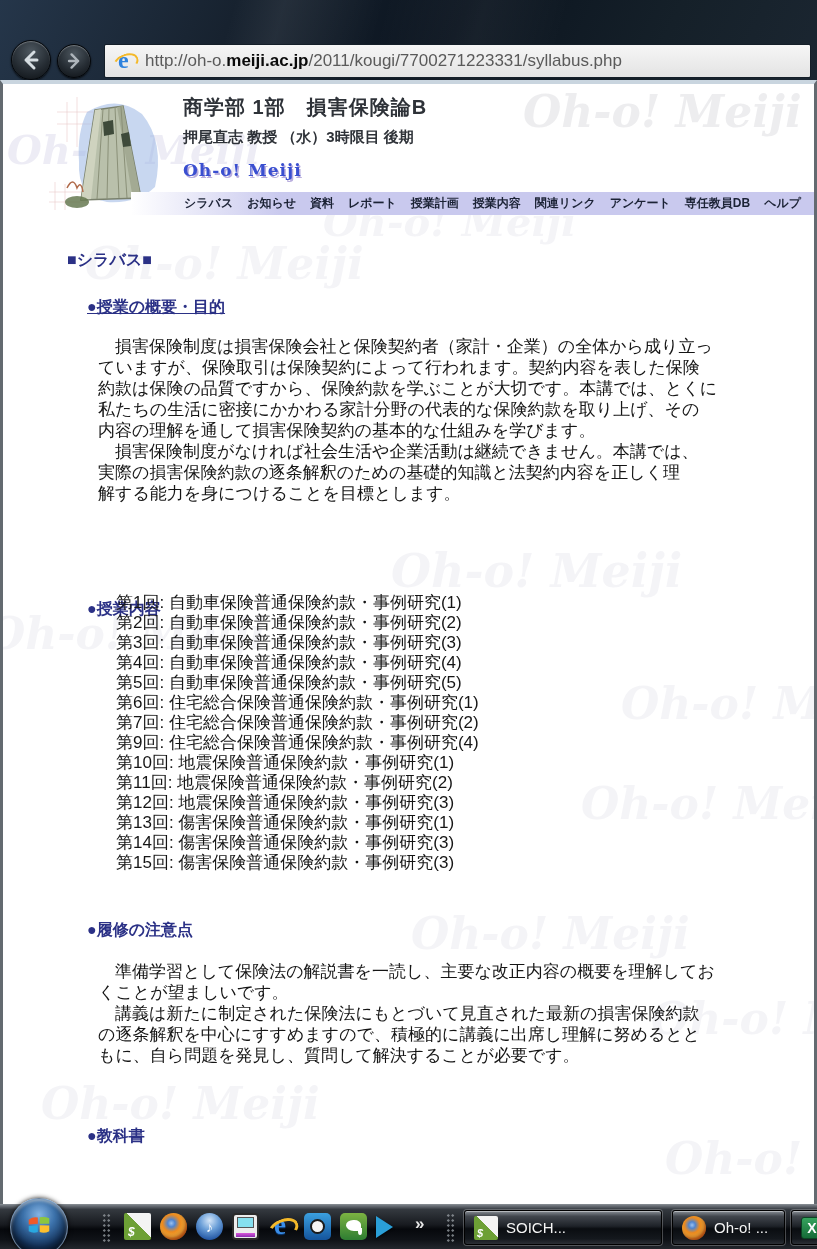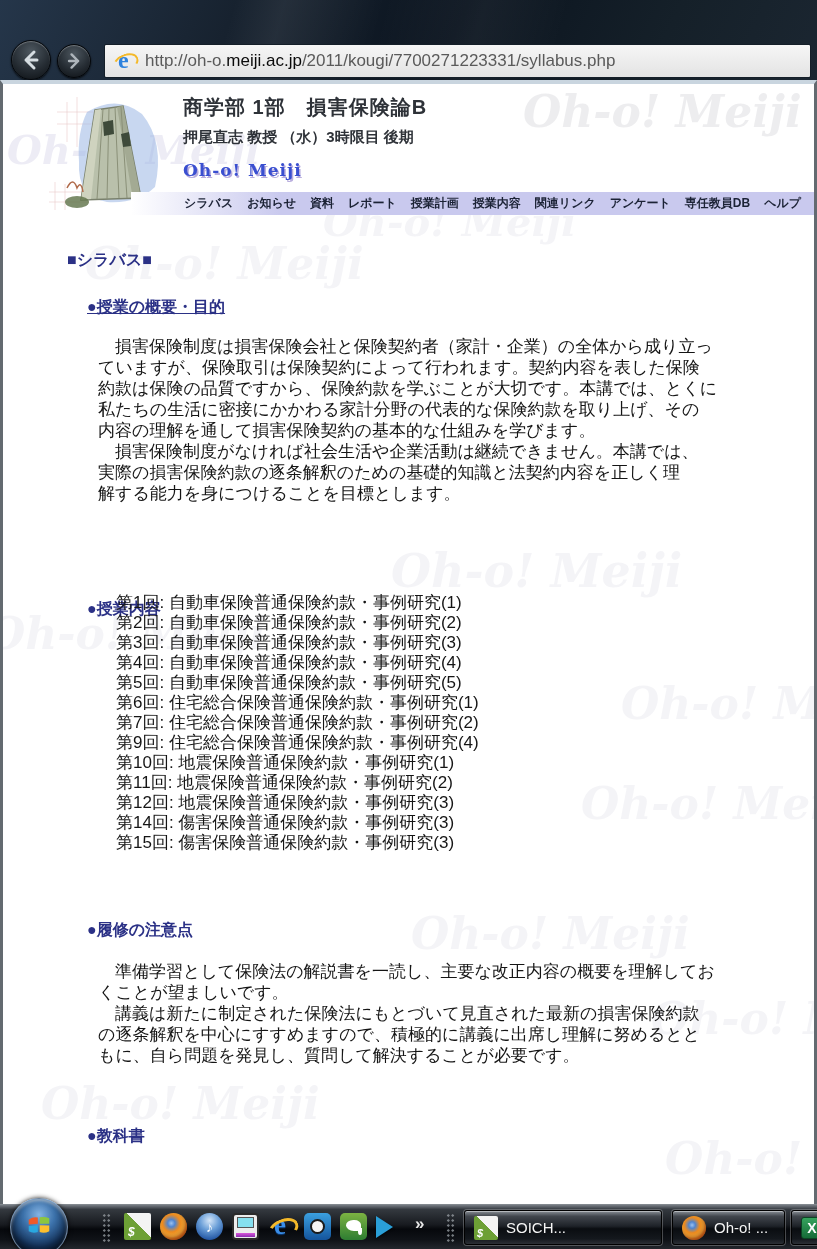--- a/index.html
+++ b/index.html
@@ -27,21 +27,21 @@
   #back-btn { left:11px; top:40px; width:40px; height:40px; }
   #fwd-btn  { left:57px; top:44px; width:34px; height:34px; }
   .navbtn svg { display:block; }
   #address-bar {
     position:absolute; left:104px; top:44px; width:707px; height:34px;
     background:linear-gradient(#f6f6f6,#e3e3e3);
     border:1px solid #151f29; border-radius:2px;
     display:flex; align-items:center; padding:0 8px; gap:8px;
   }
   #address-bar .url { font-size:17px; color:#5a5a5a; white-space:nowrap; overflow:hidden; }
-  #address-bar .url .domain { color:#0a0a0a; font-weight:normal; }
+  #address-bar .url .domain { color:#0a0a0a; font-weight:bold; }
   .ie-logo { position:relative; width:24px; height:24px; flex:0 0 auto; }
   .ie-logo .e { position:absolute; left:5px; top:-2px; font-family:"Liberation Serif",serif; font-weight:bold; font-size:24px; color:#2e82dd; }
   .ie-logo::after {
     content:""; position:absolute; left:0px; top:5px; width:22px; height:13px;
     border:2.5px solid #f4b92a; border-bottom-color:transparent; border-left-color:transparent;
     border-radius:50%; transform:rotate(-22deg);
   }
   
   #page {
     position:absolute; top:80px; left:0; width:817px; height:1124px;
@@ -242,20 +242,21 @@
       <div>第2回: 自動車保険普通保険約款・事例研究(2)</div>
       <div>第3回: 自動車保険普通保険約款・事例研究(3)</div>
       <div>第4回: 自動車保険普通保険約款・事例研究(4)</div>
       <div>第5回: 自動車保険普通保険約款・事例研究(5)</div>
       <div>第6回: 住宅総合保険普通保険約款・事例研究(1)</div>
       <div>第7回: 住宅総合保険普通保険約款・事例研究(2)</div>
       <div>第9回: 住宅総合保険普通保険約款・事例研究(4)</div>
       <div>第10回: 地震保険普通保険約款・事例研究(1)</div>
       <div>第11回: 地震保険普通保険約款・事例研究(2)</div>
       <div>第12回: 地震保険普通保険約款・事例研究(3)</div>
+      <div>第13回: 傷害保険普通保険約款・事例研究(1)</div>
       <div>第14回: 傷害保険普通保険約款・事例研究(3)</div>
       <div>第15回: 傷害保険普通保険約款・事例研究(3)</div>
     </div>
 
     <div class="sec-heading" style="left:84px; top:836px;">●履修の注意点</div>
     <div class="para" style="left:95px; top:877px; width:690px;">
       <p>　準備学習として保険法の解説書を一読し、主要な改正内容の概要を理解してお
 くことが望ましいです。</p>
       <p>　講義は新たに制定された保険法にもとづいて見直された最新の損害保険約款
 の逐条解釈を中心にすすめますので、積極的に講義に出席し理解に努めるとと

